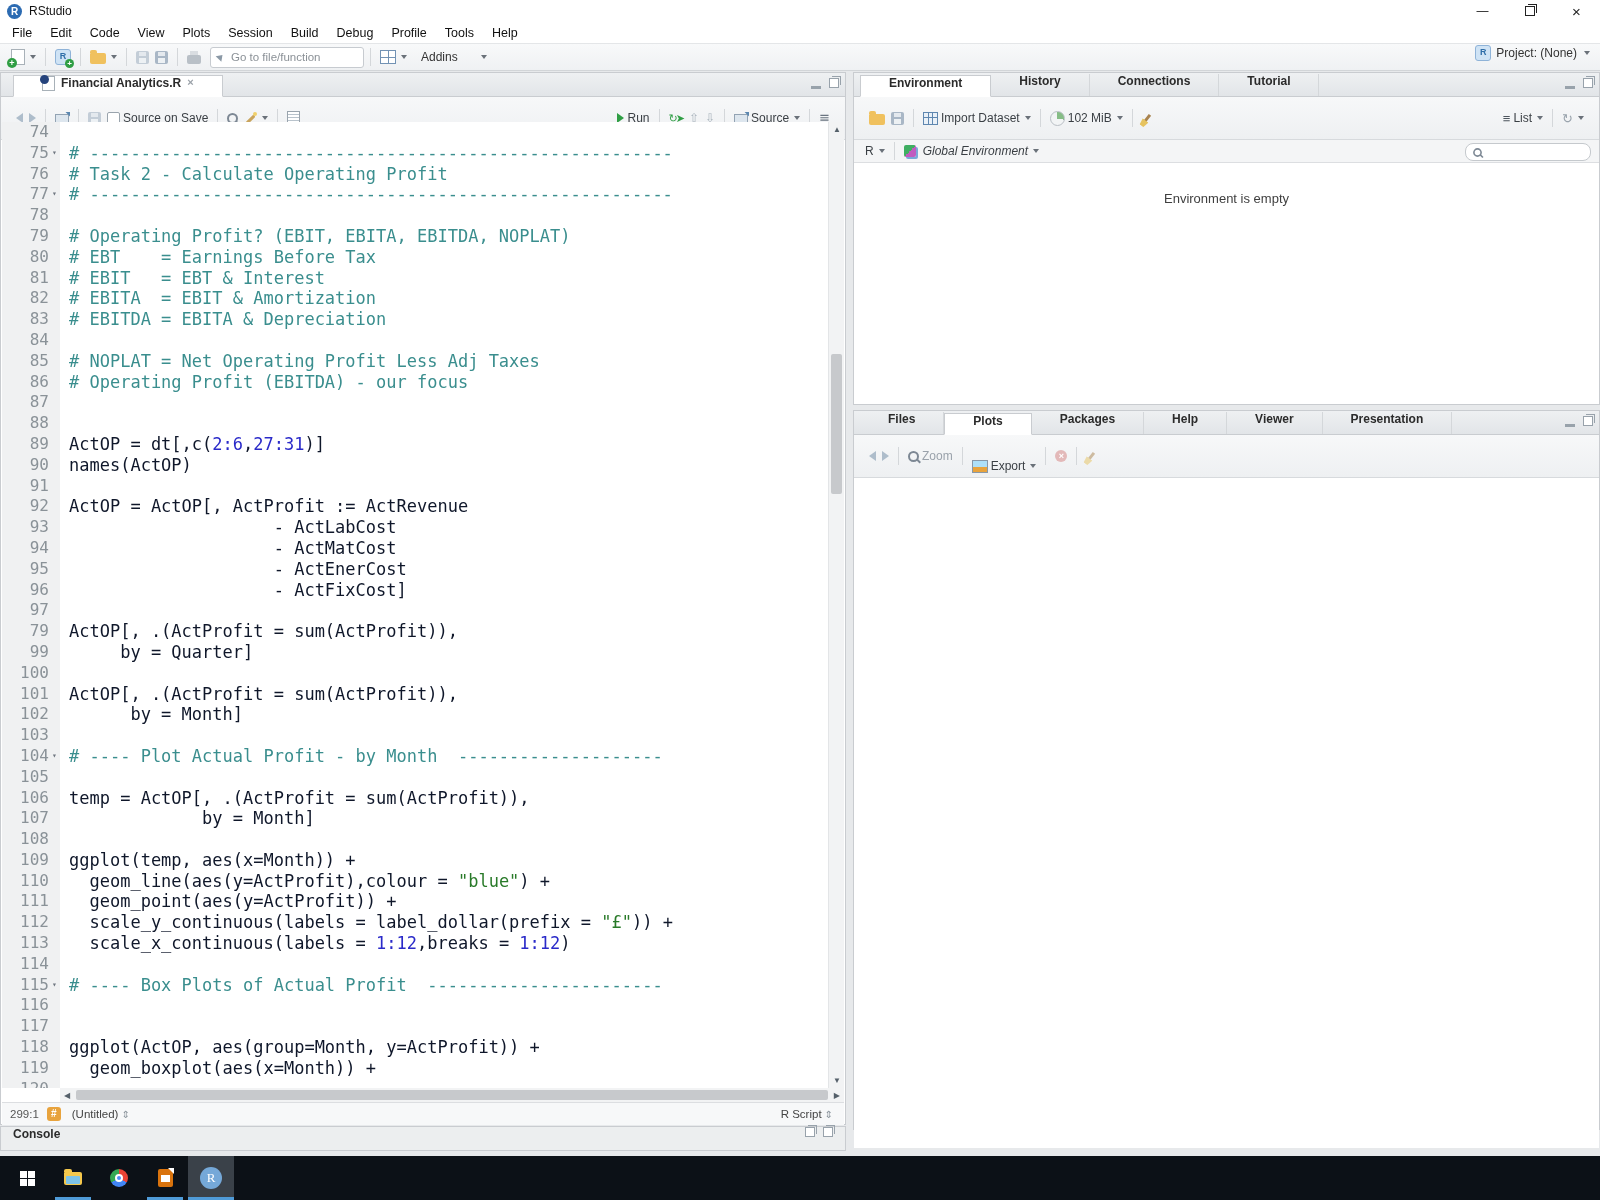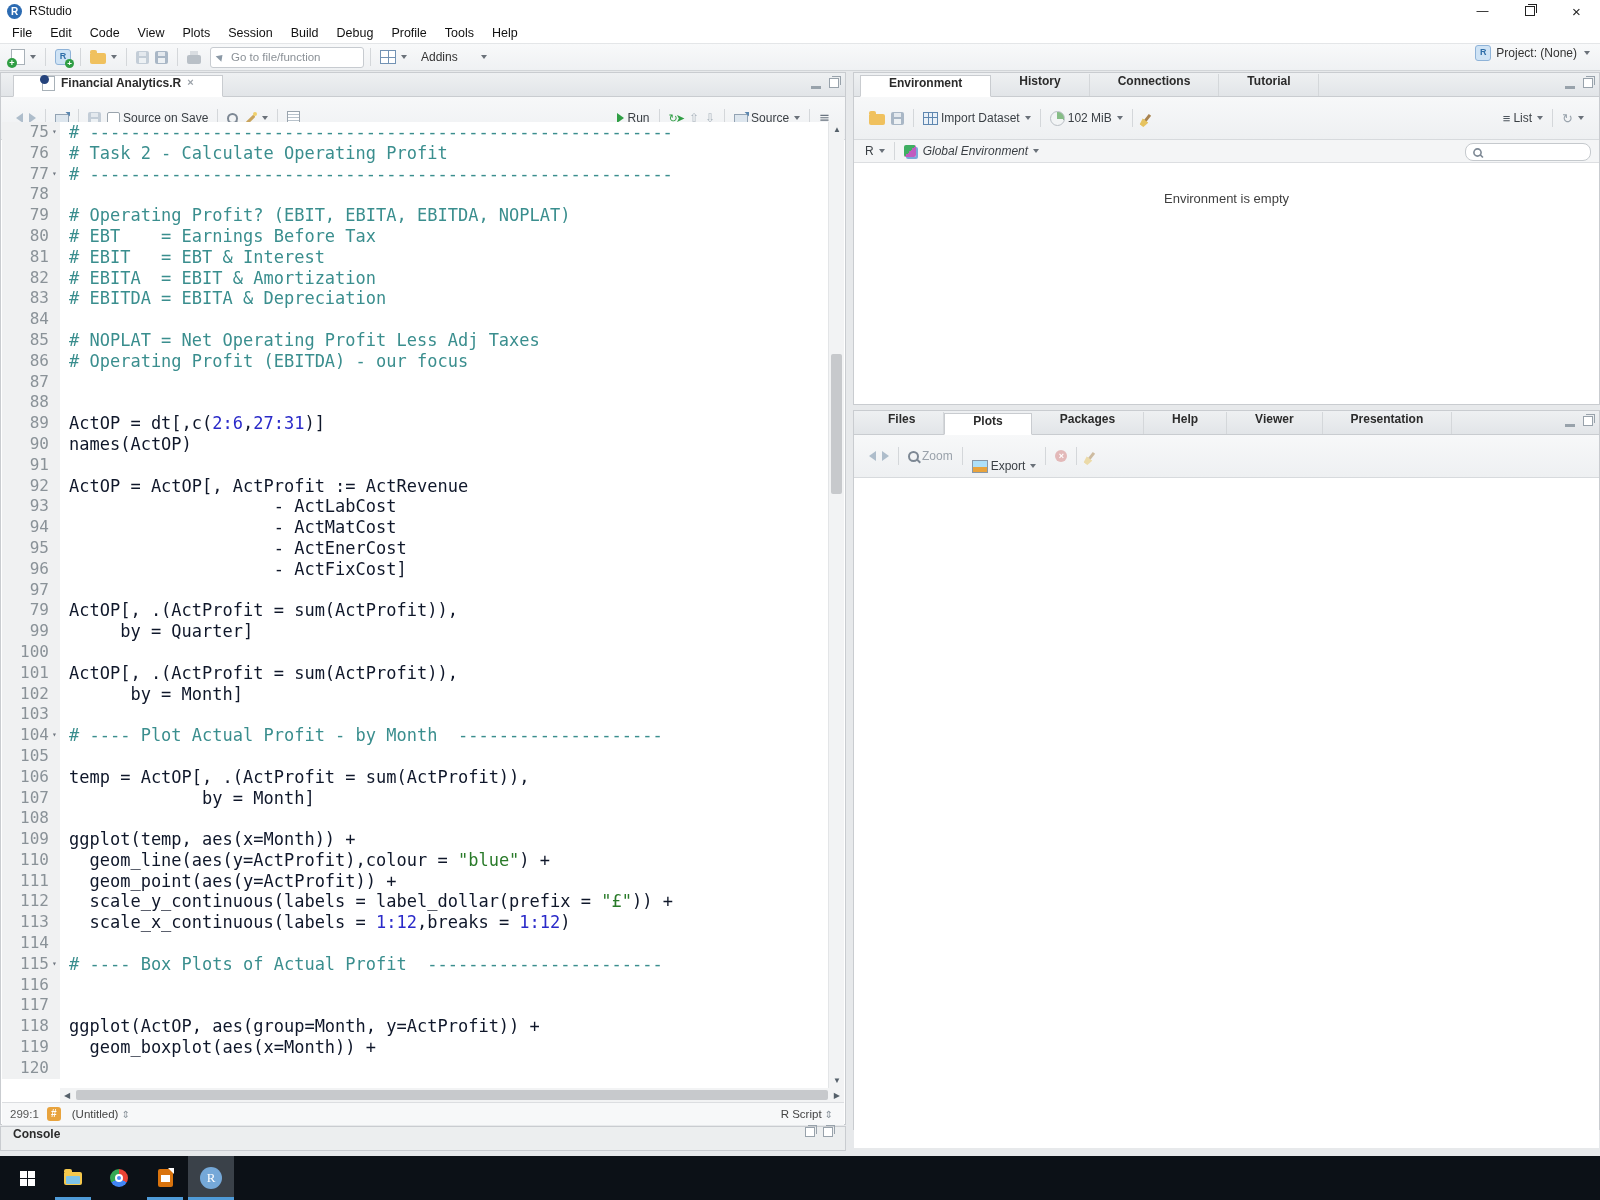--- a/index.html
+++ b/index.html
@@ -287,20 +287,21 @@
         <span>Source</span>
           <span class="caret"></span>
         </span>
       <span class="tsep"></span>
       <span class="tbtn">
           <span class="ic-outline">≣</span>
         </span>
     </div>
 
     <div class="editor">
+        <div class="line"><div class="gut"><span>74</span><span class="fold"></span></div><div class="codeln"></div></div>
         <div class="line"><div class="gut"><span>75</span><span class="fold">▾</span></div><div class="codeln"><span class="tk-c"># ---------------------------------------------------------</span></div></div>
         <div class="line"><div class="gut"><span>76</span><span class="fold"></span></div><div class="codeln"><span class="tk-c"># Task 2 - Calculate Operating Profit</span></div></div>
         <div class="line"><div class="gut"><span>77</span><span class="fold">▾</span></div><div class="codeln"><span class="tk-c"># ---------------------------------------------------------</span></div></div>
         <div class="line"><div class="gut"><span>78</span><span class="fold"></span></div><div class="codeln"></div></div>
         <div class="line"><div class="gut"><span>79</span><span class="fold"></span></div><div class="codeln"><span class="tk-c"># Operating Profit? (EBIT, EBITA, EBITDA, NOPLAT)</span></div></div>
         <div class="line"><div class="gut"><span>80</span><span class="fold"></span></div><div class="codeln"><span class="tk-c"># EBT    = Earnings Before Tax</span></div></div>
         <div class="line"><div class="gut"><span>81</span><span class="fold"></span></div><div class="codeln"><span class="tk-c"># EBIT   = EBT &amp; Interest</span></div></div>
         <div class="line"><div class="gut"><span>82</span><span class="fold"></span></div><div class="codeln"><span class="tk-c"># EBITA  = EBIT &amp; Amortization</span></div></div>
         <div class="line"><div class="gut"><span>83</span><span class="fold"></span></div><div class="codeln"><span class="tk-c"># EBITDA = EBITA &amp; Depreciation</span></div></div>
         <div class="line"><div class="gut"><span>84</span><span class="fold"></span></div><div class="codeln"></div></div>

